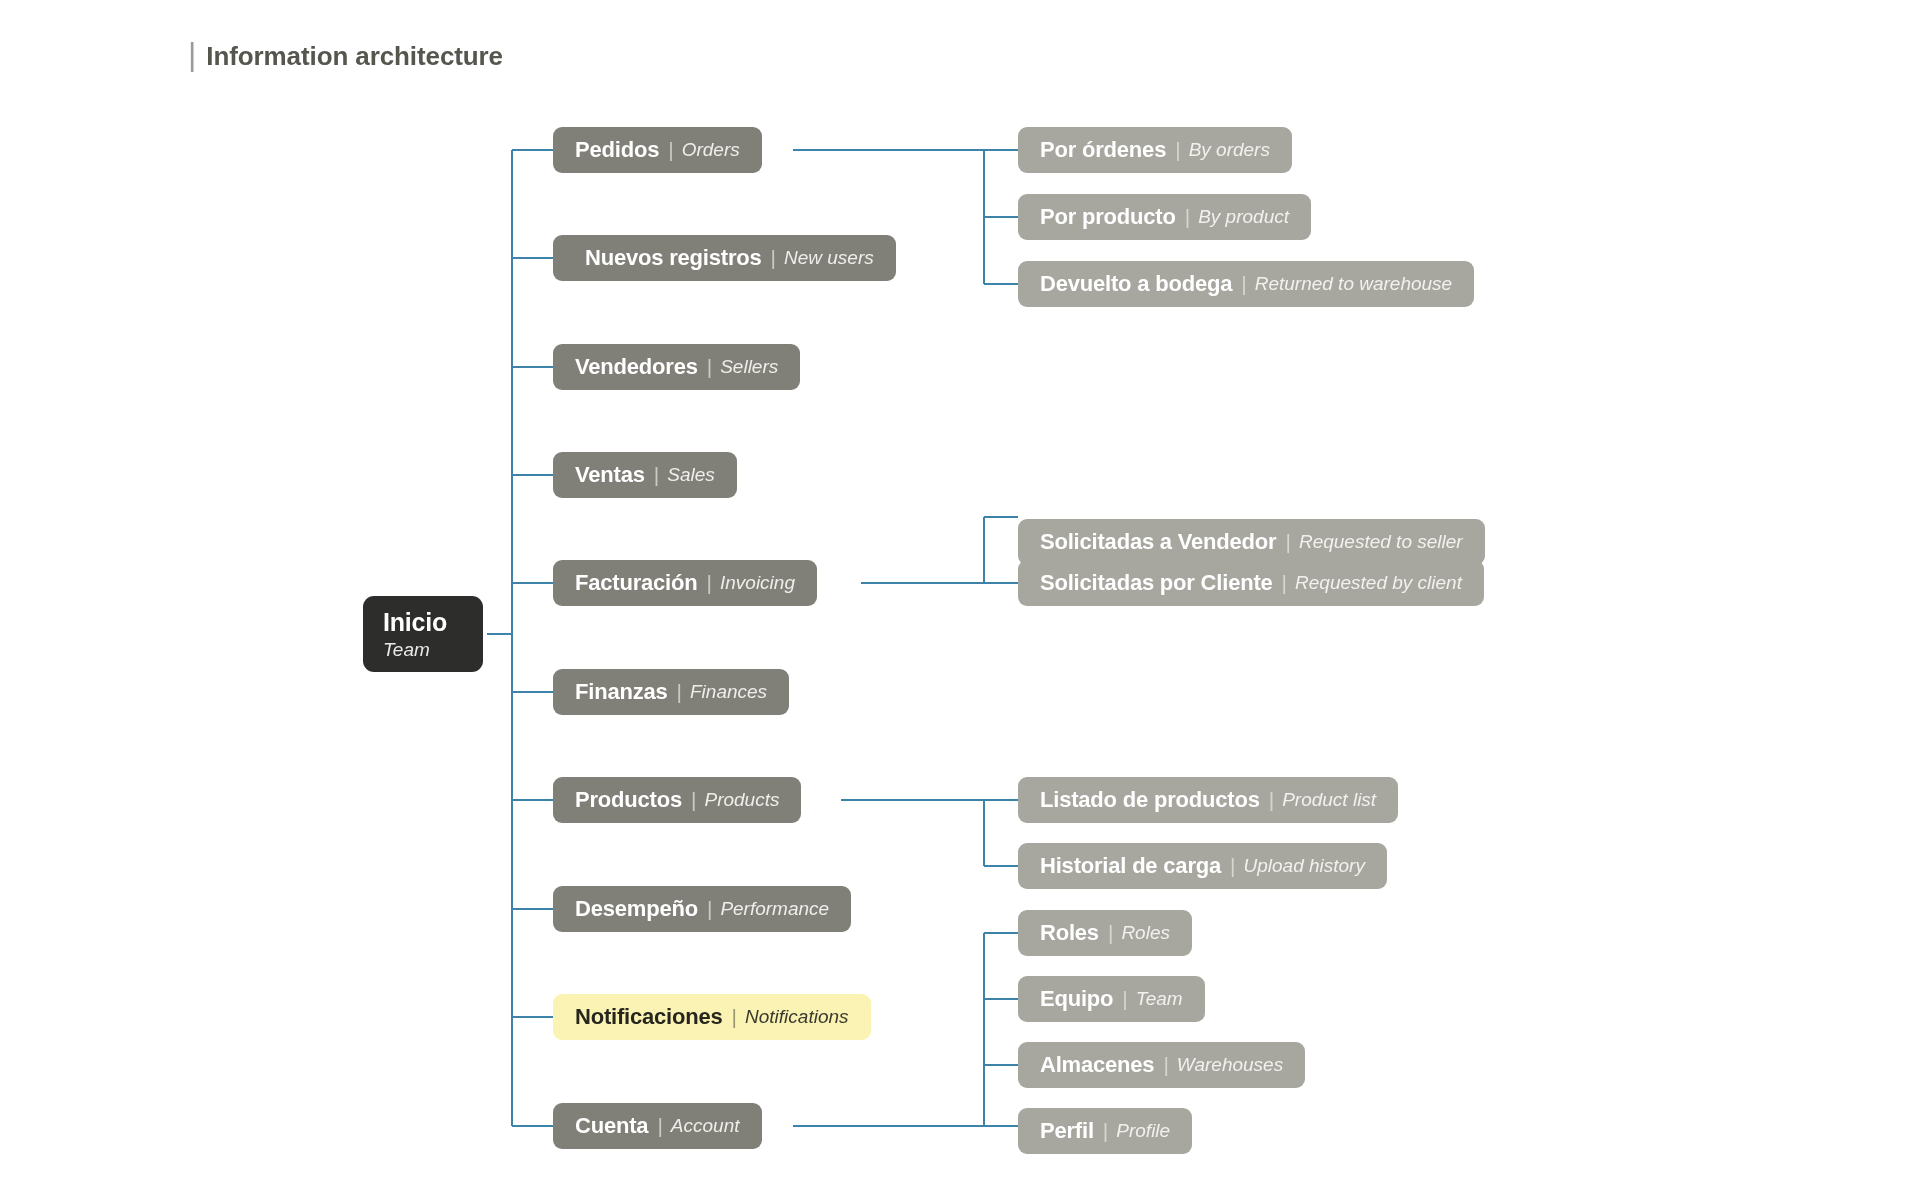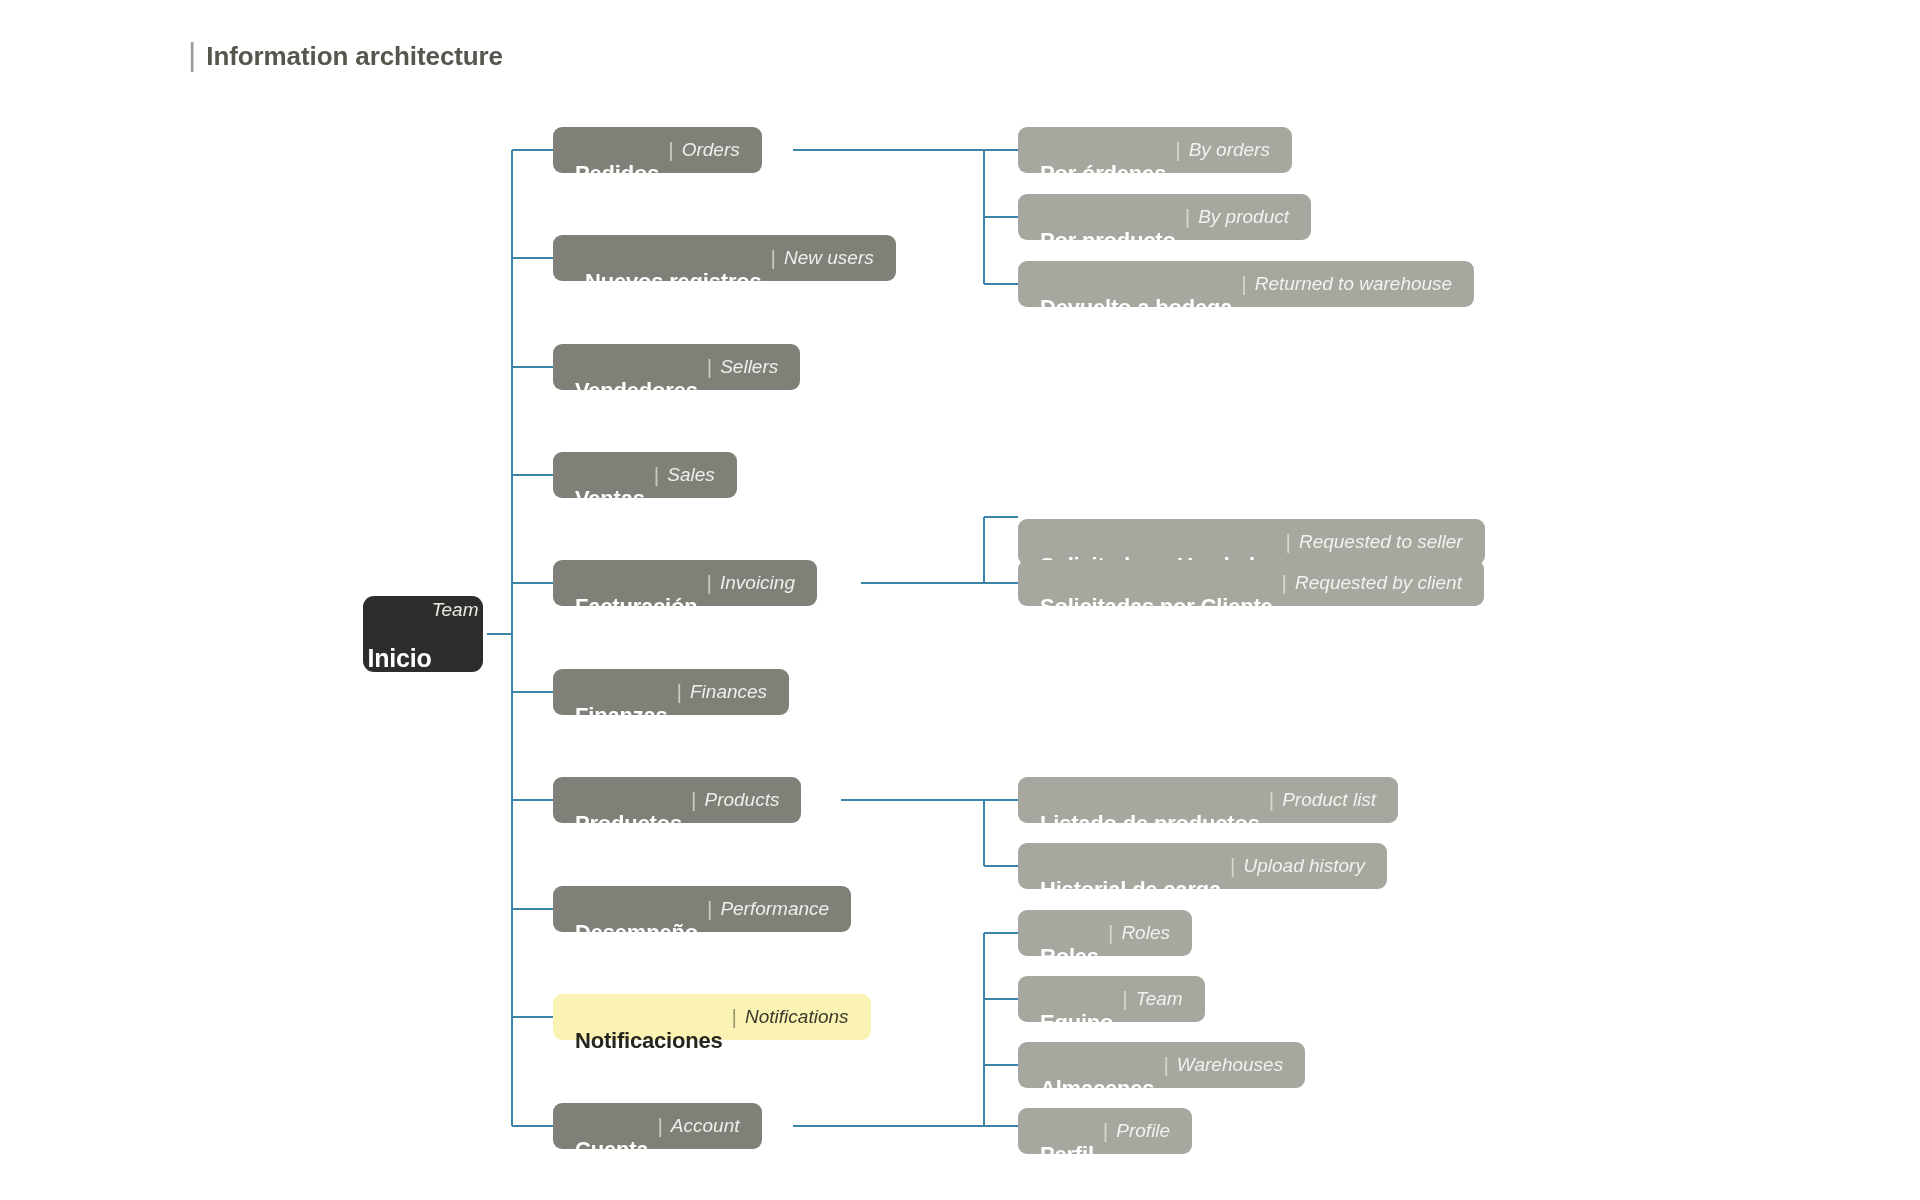--- a/index.html
+++ b/index.html
@@ -73,37 +73,36 @@
     align-items: center;
     box-sizing: border-box;
     border-radius: 9px;
     padding: 0 22px;
     white-space: nowrap;
     z-index: 3;
   }
   .node .es {
     font-weight: 700;
     letter-spacing: -0.2px;
-    margin-top: 48px;
   }
   .node .bar {
     font-weight: 300;
     margin: 0 8px 0 9px;
     opacity: 0.75;
   }
   .node .en {
     font-style: italic;
     font-weight: 400;
   }
 
   
   .node-root {
     background: #2d2d2b;
     border-radius: 11px;
-    flex-direction: row;
+    flex-direction: column;
     align-items: flex-start;
     justify-content: center;
     padding: 0 20px;
     line-height: 1.12;
   }
   .node-root .es {
     color: #ffffff;
     font-size: 25px;
     font-weight: 700;
   }

